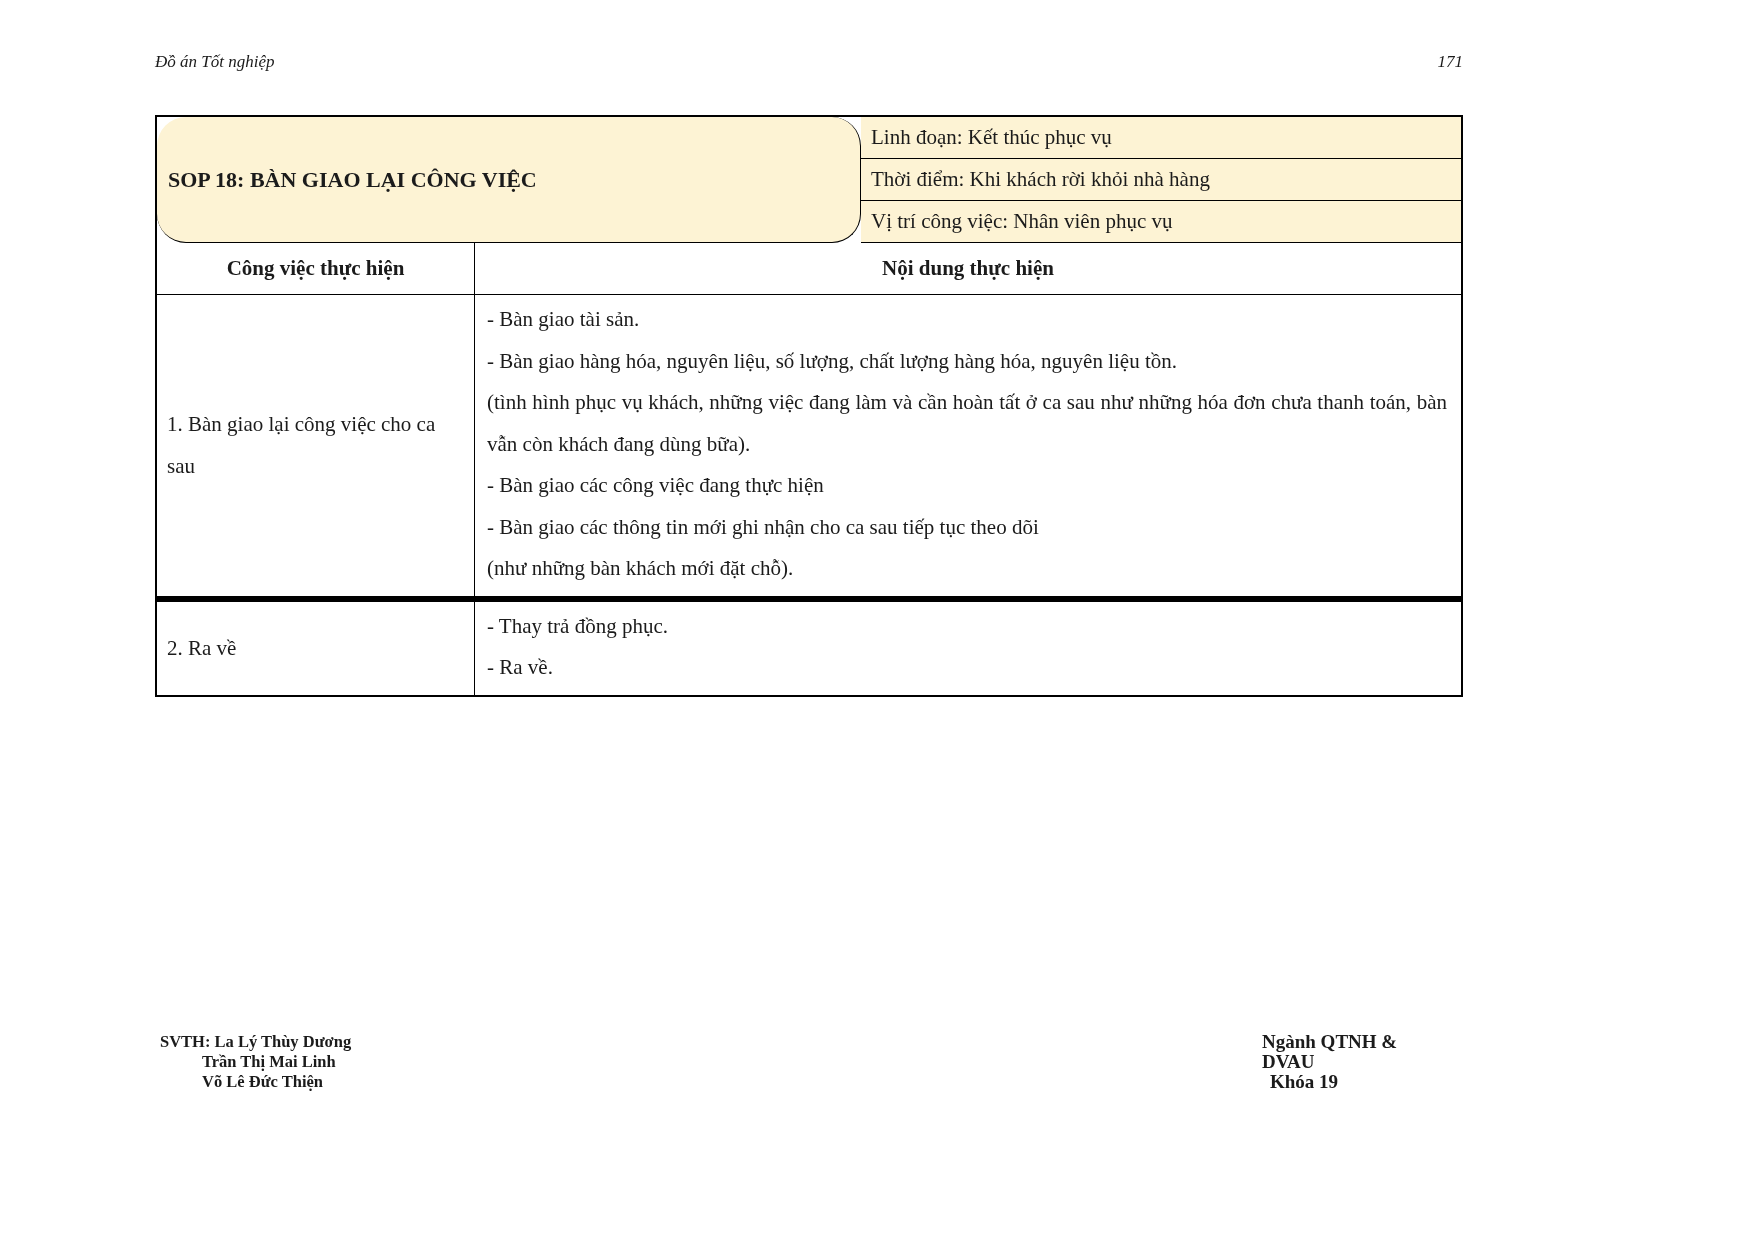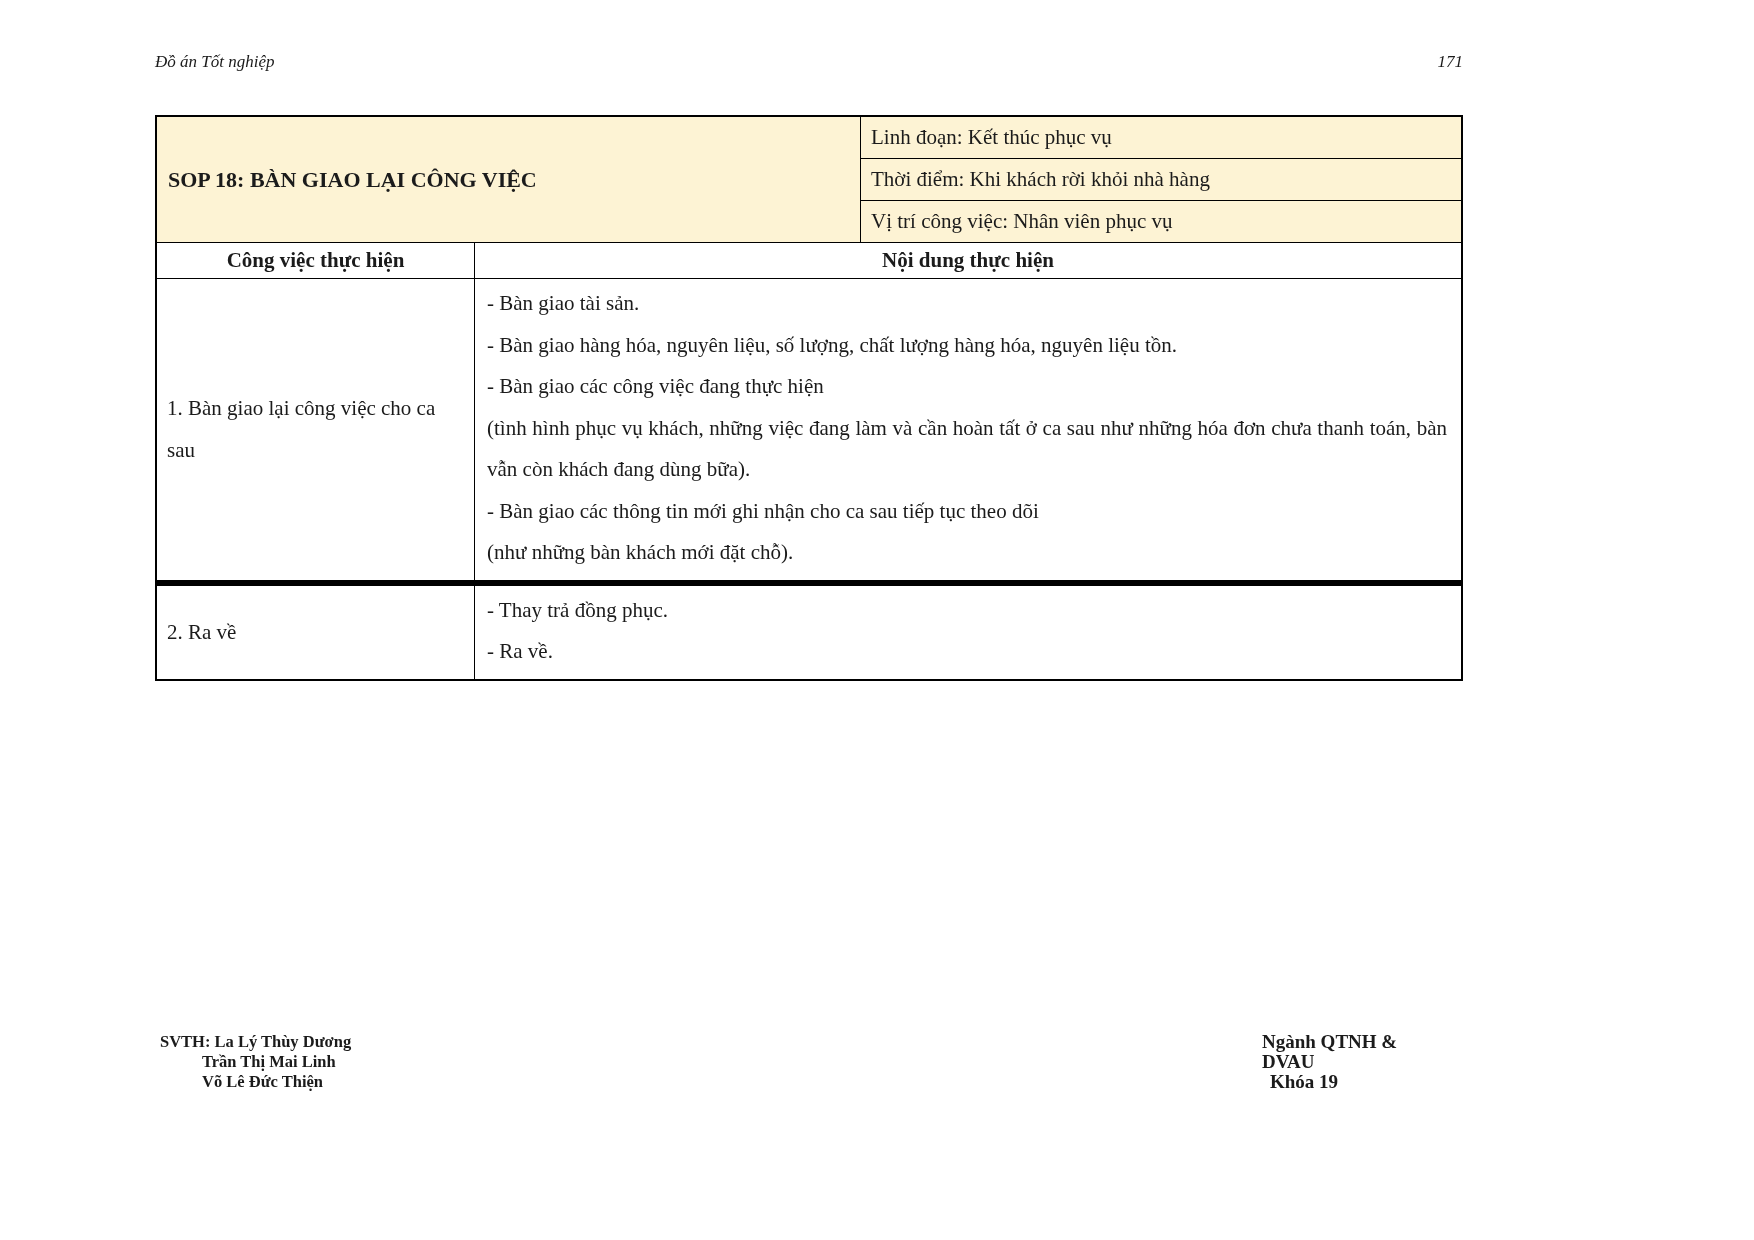--- a/index.html
+++ b/index.html
@@ -42,35 +42,36 @@
     grid-row: 1 / 4;
     grid-column: 1;
     background: #fdf3d4;
     display: flex;
     align-items: center;
     padding-left: 11px;
     font-weight: bold;
     font-size: 22px;
     border-right: 1px solid #000;
     border-bottom: 1px solid #000;
+    border-radius: 29px;
   }
   .meta-cell {
     background: #fdf3d4;
     display: flex;
     align-items: center;
     padding-left: 10px;
     font-size: 21px;
     border-bottom: 1px solid #000;
   }
 
   
   .header-row {
     display: grid;
     grid-template-columns: 318px 1fr;
-    height: 36px;
+    height: 52px;
   }
   .th {
     display: flex;
     align-items: center;
     justify-content: center;
     font-weight: bold;
     font-size: 21px;
     border-bottom: 1px solid #000;
   }
   .th:first-child { border-right: 1px solid #000; }
@@ -154,22 +155,22 @@
     <div class="th">Nội dung thực hiện</div>
   </div>
 
   <div class="data-row row1">
     <div class="task-cell">
       <span>1. Bàn giao lại công việc cho ca sau</span>
     </div>
     <div class="content-cell">
       <p>- Bàn giao tài sản.</p>
       <p>- Bàn giao hàng hóa, nguyên liệu, số lượng, chất lượng hàng hóa, nguyên liệu tồn.</p>
+      <p>(tình hình phục vụ khách, những việc đang làm và cần hoàn tất ở ca sau như những hóa đơn chưa thanh toán, bàn vẫn còn khách đang dùng bữa).</p>
       <p>- Bàn giao các công việc đang thực hiện</p>
-      <p>(tình hình phục vụ khách, những việc đang làm và cần hoàn tất ở ca sau như những hóa đơn chưa thanh toán, bàn vẫn còn khách đang dùng bữa).</p>
       <p>- Bàn giao các thông tin mới ghi nhận cho ca sau tiếp tục theo dõi</p>
       <p>(như những bàn khách mới đặt chỗ).</p>
     </div>
   </div>
 
   <div class="data-row row2">
     <div class="task-cell">
       <span>2. Ra về</span>
     </div>
     <div class="content-cell">

